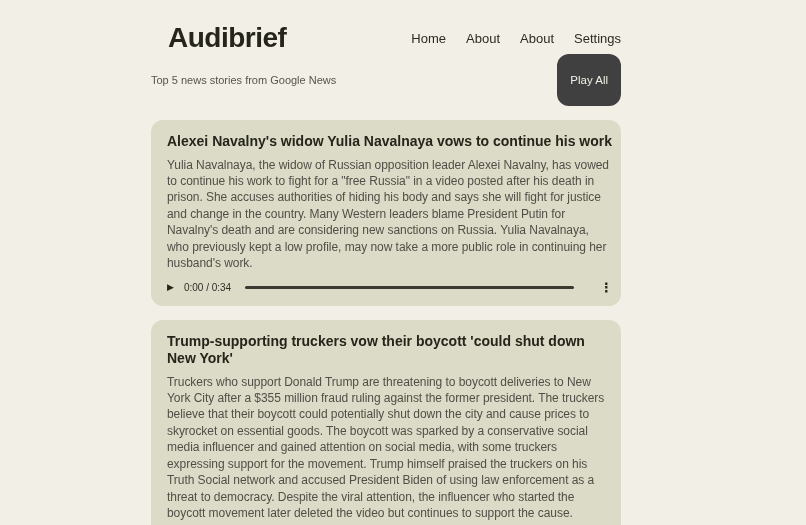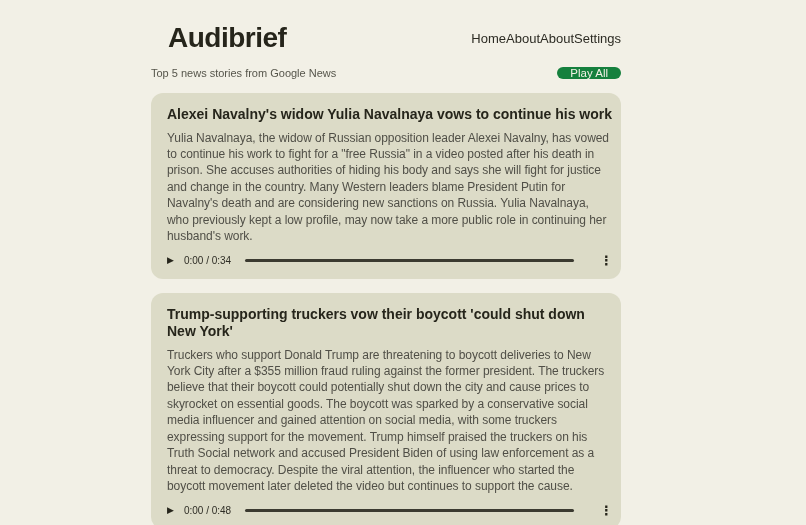--- a/index.html
+++ b/index.html
@@ -22,45 +22,45 @@
     margin-left: 17px;
   }
   .app-title {
     font-size: 28px;
     font-weight: 700;
     letter-spacing: -0.5px;
     color: #26251b;
   }
   .nav {
     display: flex;
+    gap: 20px;
   }
   .nav a {
     font-size: 13px;
     color: #2c2b23;
     text-decoration: none;
     cursor: pointer;
   }
   
   .sub-row {
     display: flex;
     align-items: center;
     justify-content: space-between;
-    margin-top: 13px;
   }
   .subtitle {
     font-size: 11px;
     color: #56554b;
   }
   .play-all-btn {
-    background: #15803d;
+    background: #404040;
     color: #f2f0e5;
     border: none;
     font-family: inherit;
     font-size: 11.5px;
-    padding: 0 13px;
+    padding: 20px 13px;
     border-radius: 12px;
     cursor: pointer;
   }
   
   .cards {
     margin-top: 14px;
     display: flex;
     flex-direction: column;
     gap: 14px;
   }

